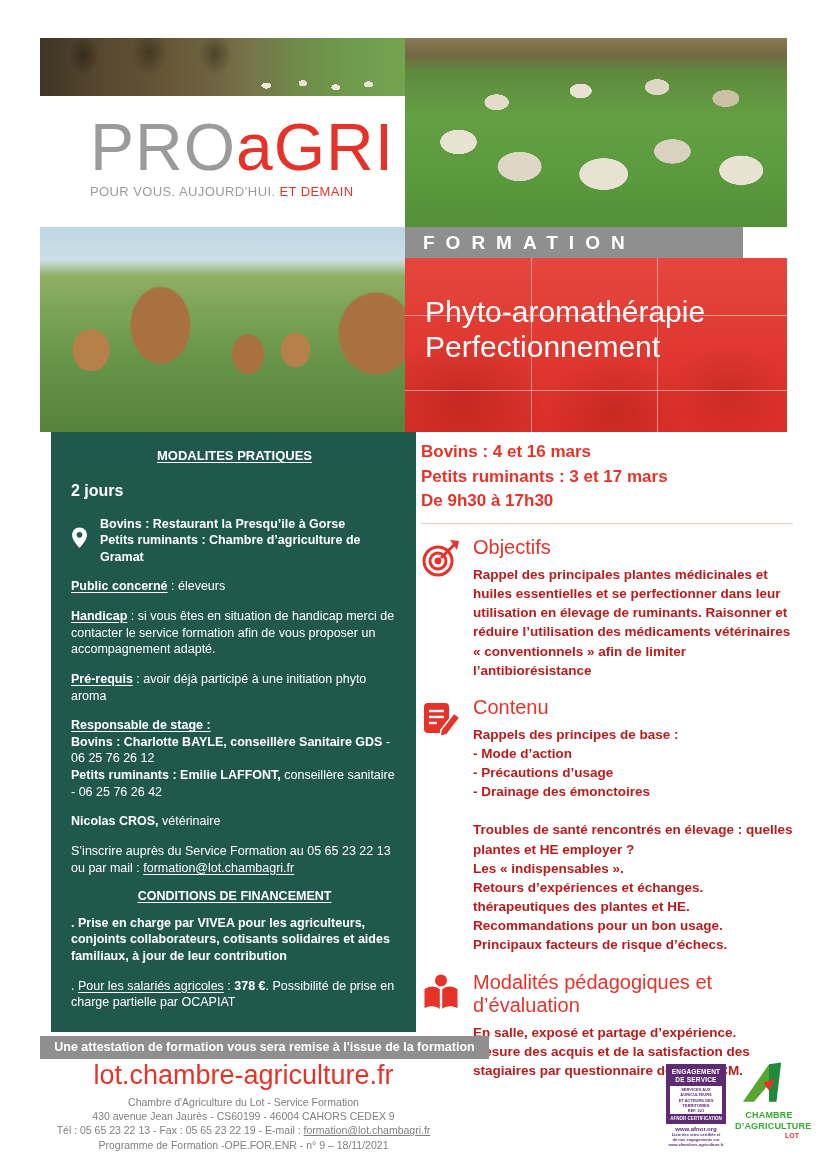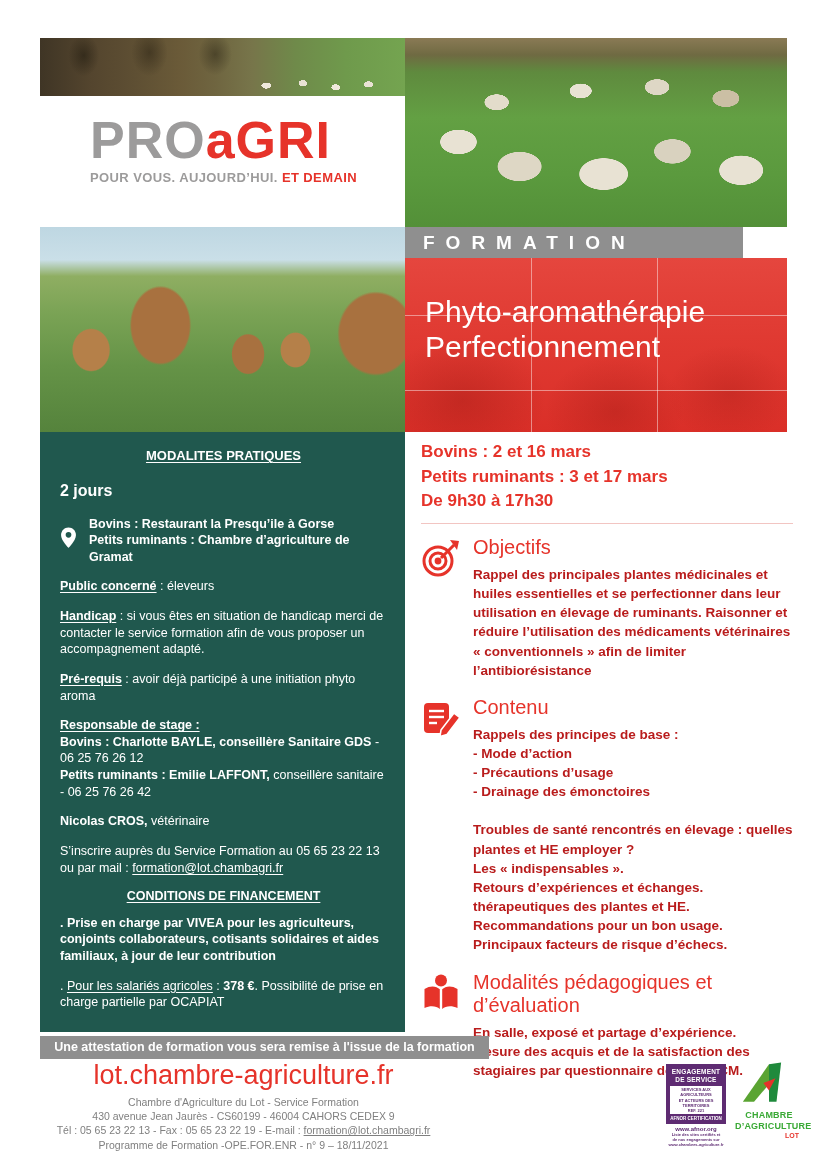--- a/index.html
+++ b/index.html
@@ -34,24 +34,24 @@
       radial-gradient(48px 62px at 33% 48%, #a8713f 0 60%, transparent 64%),
       radial-gradient(60px 66px at 92% 52%, #a8713f 0 60%, transparent 64%),
       radial-gradient(30px 34px at 14% 60%, #b58049 0 60%, transparent 64%),
       radial-gradient(26px 32px at 57% 62%, #a8713f 0 60%, transparent 64%),
       radial-gradient(24px 28px at 70% 60%, #b58049 0 60%, transparent 64%),
       linear-gradient(180deg,#bed7e2 0%,#cadfe8 16%,#8fae62 24%,#7aa355 42%,#659347 68%,#55833c 100%);}
 
   
   .logo-block{position:absolute;left:40px;top:96px;width:365px;height:131px;background:#fff;
     padding:18px 0 0 50px;box-sizing:border-box;}
-  .proagri{font-size:52px;font-weight:700;letter-spacing:1px;line-height:1.0;}
+  .proagri{font-size:66px;font-weight:400;letter-spacing:1px;line-height:1.0;}
   .proagri .gray{color:#9c9b9b;}
   .proagri .red{color:#e6332a;}
-  .tagline{margin-top:4px;font-size:13px;font-weight:700;letter-spacing:.4px;}
+  .tagline{margin-top:4px;font-size:13px;font-weight:400;letter-spacing:.4px;}
   .tagline .gray{color:#9c9b9b;}
   .tagline .red{color:#e6332a;}
 
   
   .formation-bar{position:absolute;left:405px;top:227px;width:338px;height:31px;background:#8f8f8f;
     color:#fff;font-weight:700;font-size:19px;letter-spacing:11px;line-height:31px;
     padding-left:18px;box-sizing:border-box;}
   .red-box{position:absolute;left:405px;top:258px;width:382px;height:174px;
     background:
       radial-gradient(120px 90px at 15% 82%, rgba(140,18,12,.30), transparent 70%),
@@ -66,21 +66,21 @@
   .right-col{position:absolute;left:421px;top:440px;width:372px;}
   .dates{color:#e6332a;font-weight:700;font-size:17px;line-height:1.45;}
   .dates-divider{border:none;border-top:1px solid #f2c5c2;margin:9px 0 12px 0;}
   .section{display:flex;gap:12px;margin-bottom:16px;}
   .icon-col{flex:0 0 40px;padding-top:2px;}
   .sec-heading{font-size:20px;color:#e6332a;font-weight:400;margin-bottom:6px;}
   .sec-body{color:#b91c1c;font-weight:700;font-size:13.5px;line-height:1.42;}
   .sec-body .group-gap{height:19px;}
 
   
-  .panel{position:absolute;left:40px;top:432px;width:365px;height:600px;background:#20584e;
+  .panel{position:absolute;left:51px;top:432px;width:365px;height:600px;background:#20584e;
     color:#fff;padding:15px 18px 0 20px;box-sizing:border-box;font-size:12.5px;line-height:1.33;overflow:hidden;}
   .panel .b{font-weight:700;}
   .panel .u{text-decoration:underline;text-underline-offset:2px;}
   .panel-heading{font-weight:700;font-size:13px;text-align:center;text-decoration:underline;text-underline-offset:2px;margin-bottom:16px;}
   .duration{font-weight:700;font-size:16px;margin-bottom:14px;}
   .loc-row{display:flex;gap:12px;align-items:center;margin-bottom:13px;}
   .loc-lines{font-weight:700;}
   .pblock{margin-bottom:13px;}
   .inscription{font-weight:400;text-align:left;margin-bottom:12px;}
   .fin-heading{font-weight:700;text-align:center;text-decoration:underline;text-underline-offset:2px;margin-bottom:10px;}
@@ -176,21 +176,21 @@
     <div class="fin-heading">CONDITIONS DE FINANCEMENT</div>
 
     <div class="pblock b">. Prise en charge par VIVEA pour les agriculteurs, conjoints collaborateurs, cotisants solidaires et aides familiaux, à jour de leur contribution</div>
 
     <div class="pblock"><span>. </span><span class="u">Pour les salariés agricoles</span><span> : </span><span class="b">378 €</span><span>. Possibilité de prise en charge partielle par OCAPIAT</span></div>
 
   </div>
 
   <div class="right-col">
     <div class="dates">
-      <div>Bovins : 2 et 16 mars</div>
+      <div>Bovins : 4 et 16 mars</div>
       <div>Petits ruminants : 3 et 17 mars</div>
       <div>De 9h30 à 17h30</div>
     </div>
     <hr class="dates-divider">
 
     <div class="section">
       <div class="icon-col">
         <svg width="40" height="40" viewBox="0 0 40 40">
             <g fill="none" stroke="#e6332a" stroke-width="3">
               <circle cx="17" cy="23" r="14"></circle>

